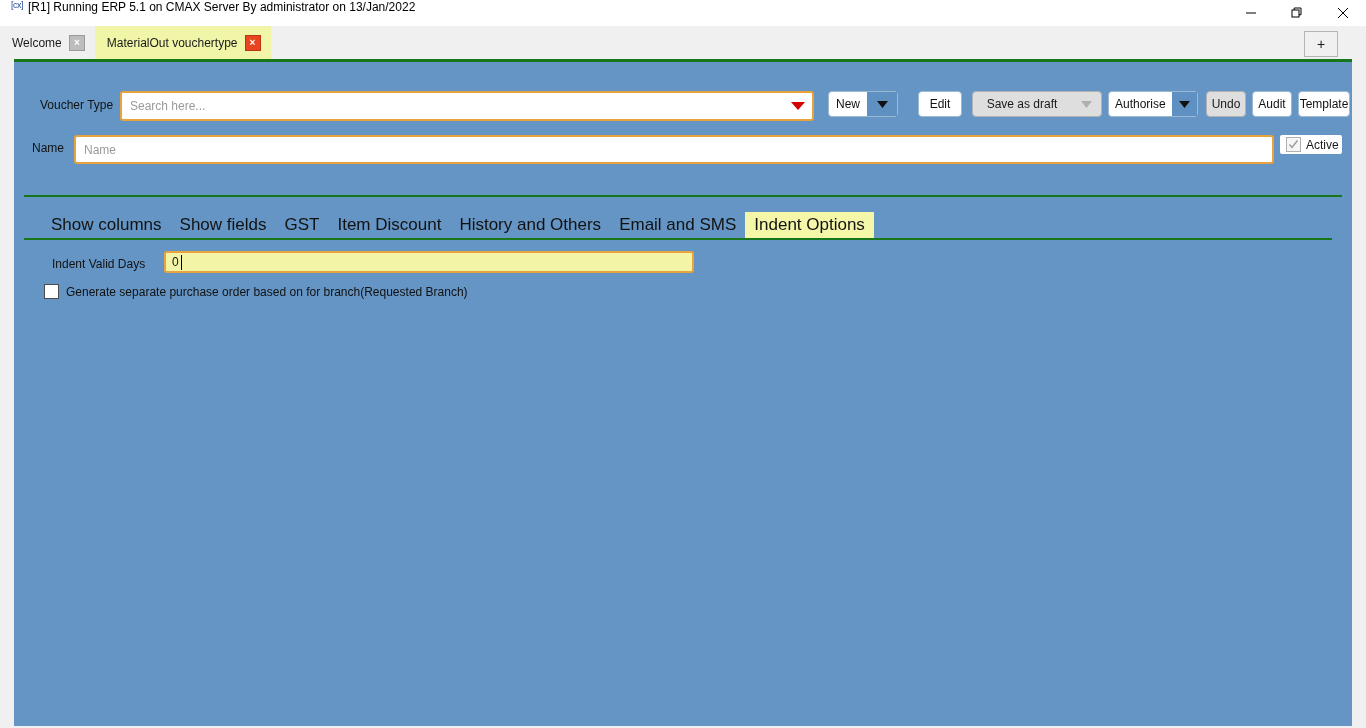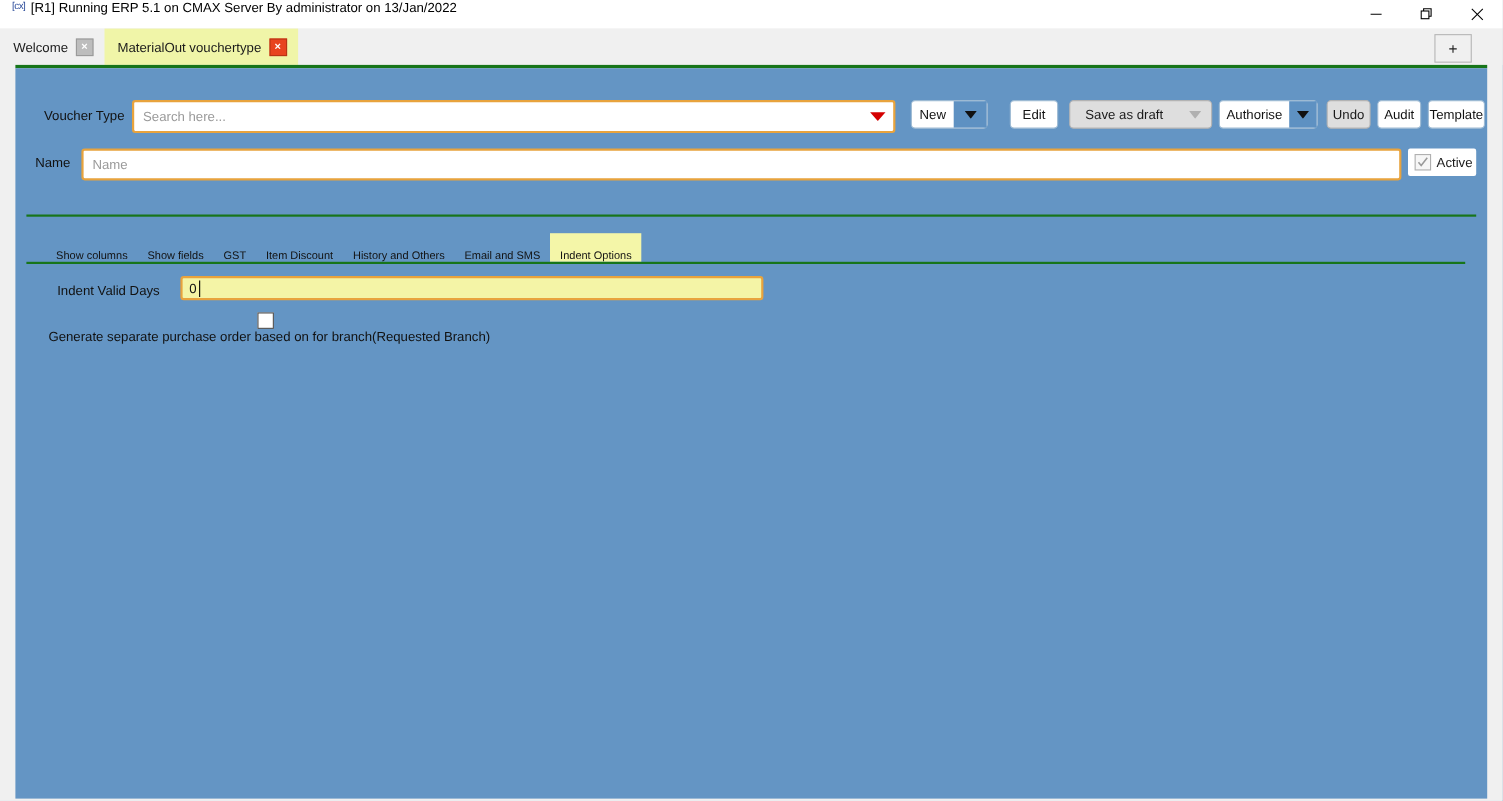--- a/index.html
+++ b/index.html
@@ -237,21 +237,21 @@
     color: #555;
     padding: 0 8px;
     font-family: "Liberation Sans", sans-serif;
     height: 100%;
   }
   .name-input::placeholder { color: #9a9a9a; }
 
   .active-box {
     position: absolute;
     left: 1266px; top: 0;
-    width: 62px; height: 25px;
+    width: 62px; height: 19px;
     background: #ffffff;
     border-radius: 2px;
     display: flex;
     align-items: center;
     padding-left: 6px;
     box-sizing: border-box;
   }
   .chk-active {
     width: 13px; height: 13px;
     border: 1px solid #b0b0b0;
@@ -295,25 +295,25 @@
   .subtabs {
     position: absolute;
     left: 0; top: 150px;
     width: 1338px; height: 26px;
     display: flex;
     align-items: stretch;
     padding-left: 28px;
     box-sizing: border-box;
   }
   .stab {
-    font-size: 10px;
+    font-size: 17px;
     color: #121212;
     padding: 0 9px;
     display: flex;
-    align-items: flex-end;
+    align-items: center;
     white-space: nowrap;
   }
   .stab.active { background: #f4f6a8; }
   .subtabs-rule {
     position: absolute;
     left: 10px; top: 176px;
     width: 1308px; height: 2px;
     background: #17751a;
   }
 
@@ -341,21 +341,20 @@
     left: 167px; top: 193px;
     width: 1px; height: 15px;
     background: #000;
   }
 
   .chk-row {
     position: absolute;
     left: 30px; top: 222px;
     display: flex;
     align-items: center;
-    flex-direction: column;
   }
   .chk-box {
     width: 13px; height: 13px;
     background: #ffffff;
     border: 1px solid #4c4c4c;
     margin-right: 7px;
     flex: none;
   }
   .chk-text { font-size: 12px; color: #111; white-space: nowrap; }
 </style>

